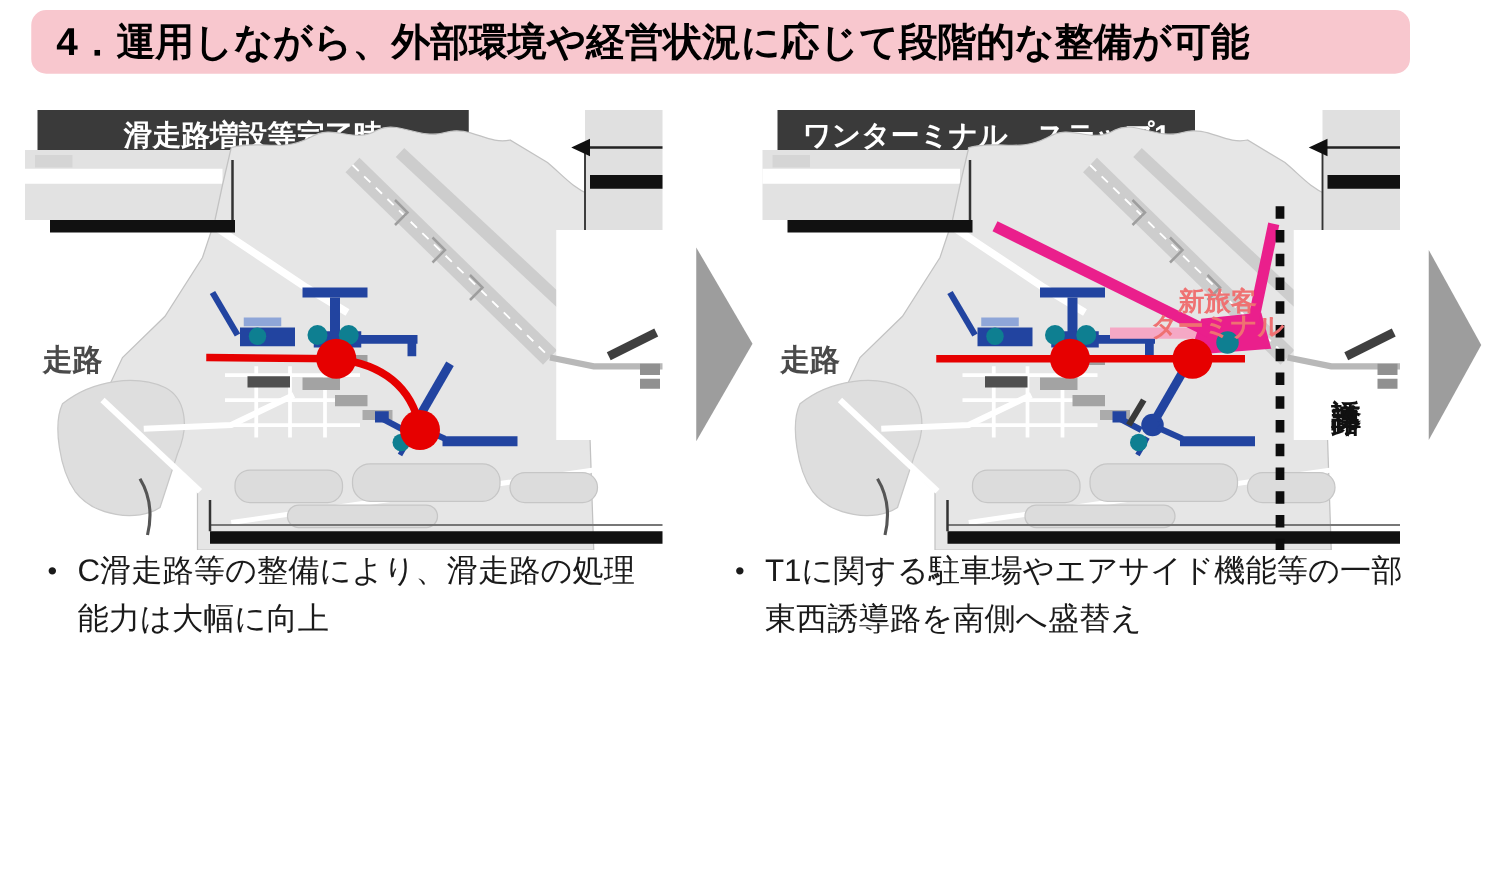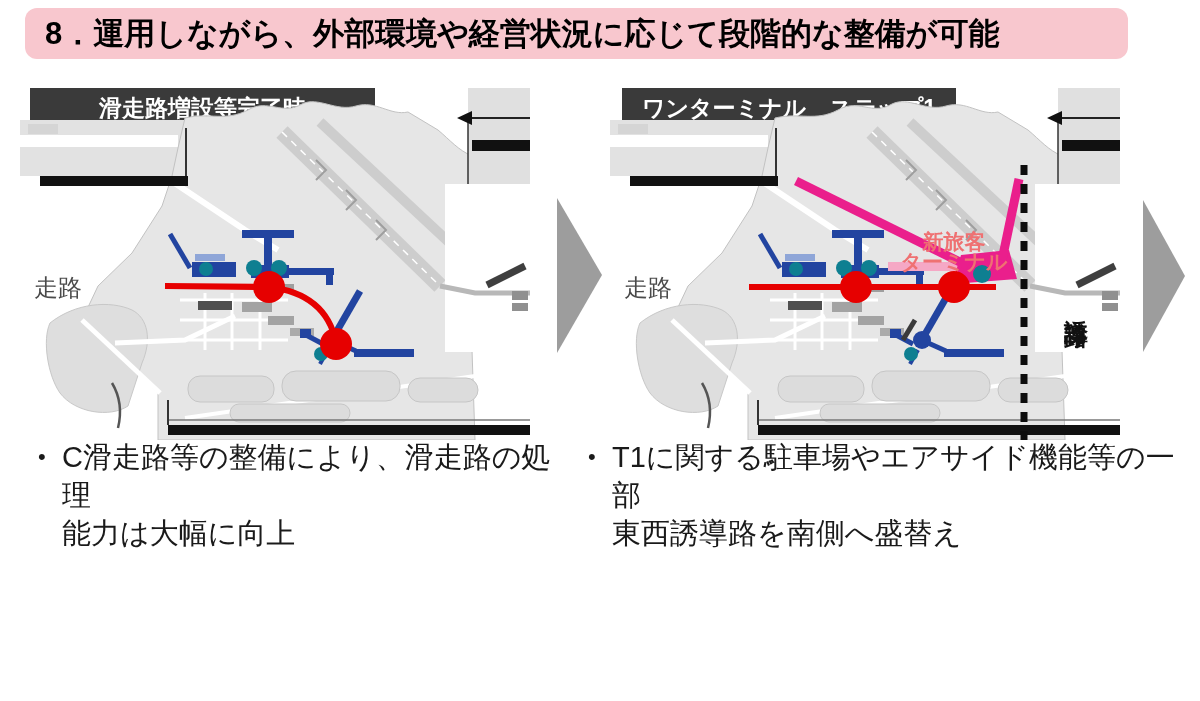--- a/index.html
+++ b/index.html
@@ -22,53 +22,53 @@
     position:absolute;top:88px;height:40px;background:#3a3a3a;color:#fff;
     font-size:23px;font-weight:600;line-height:40px;text-align:center;
     box-sizing:border-box;white-space:nowrap;
   }
   .hdr-left{left:30px;width:345px;}
   .hdr-right{left:622px;width:334px;}
   
   .maps{position:absolute;left:0;top:88px;width:1200px;height:352px;}
   
   .maplabel{
-    position:absolute;font-size:24px;font-weight:normal;color:#4a4a4a;
+    position:absolute;font-size:24px;font-weight:bold;color:#4a4a4a;
     white-space:nowrap;
   }
   .runway-l{left:34px;top:272px;}
   .runway-r{left:624px;top:272px;}
   .newterm-label{
-    position:absolute;left:888px;top:232px;width:132px;text-align:center;
+    position:absolute;left:908px;top:232px;width:132px;text-align:center;
     font-size:21px;font-weight:bold;color:#ef7172;line-height:20px;
     white-space:pre-line;
   }
   .taxiway-label{
     position:absolute;left:1060px;top:300px;height:100px;
     writing-mode:vertical-rl;text-orientation:upright;
     font-size:24px;font-weight:600;color:#111;letter-spacing:3px;
   }
   
   .bullets{
     position:absolute;top:438px;margin:0;padding:0;list-style:none;
-    font-size:29px;line-height:38px;color:#1a1a1a;
+    font-size:25px;line-height:38px;color:#1a1a1a;
   }
   .bullets-left{left:32px;width:520px;}
   .bullets-right{left:582px;width:615px;}
   .bullets li{position:relative;padding-left:30px;margin:0;}
   .bullets li::before{
     content:"\2022";position:absolute;left:6px;top:0;
     font-size:22px;color:#1a1a1a;
   }
   .btxt{white-space:pre-line;}
 </style>
 </head>
 <body>
 
-<div class="banner">8．運用しながら、外部環境や経営状況に応じて段階的な整備が可能</div>
+<div class="banner">4．運用しながら、外部環境や経営状況に応じて段階的な整備が可能</div>
 
 <div class="hdr hdr-left">滑走路増設等完了時</div>
 <div class="hdr hdr-right">ワンターミナル　ステップ1</div>
 
 <svg class="maps" viewBox="0 0 1200 352" xmlns="http://www.w3.org/2000/svg">
   <defs>
     <g id="basemap">
 
       <rect x="0" y="32" width="165" height="56" fill="#e2e2e2"></rect>
       <rect x="0" y="47" width="158" height="12" fill="#ffffff"></rect>

